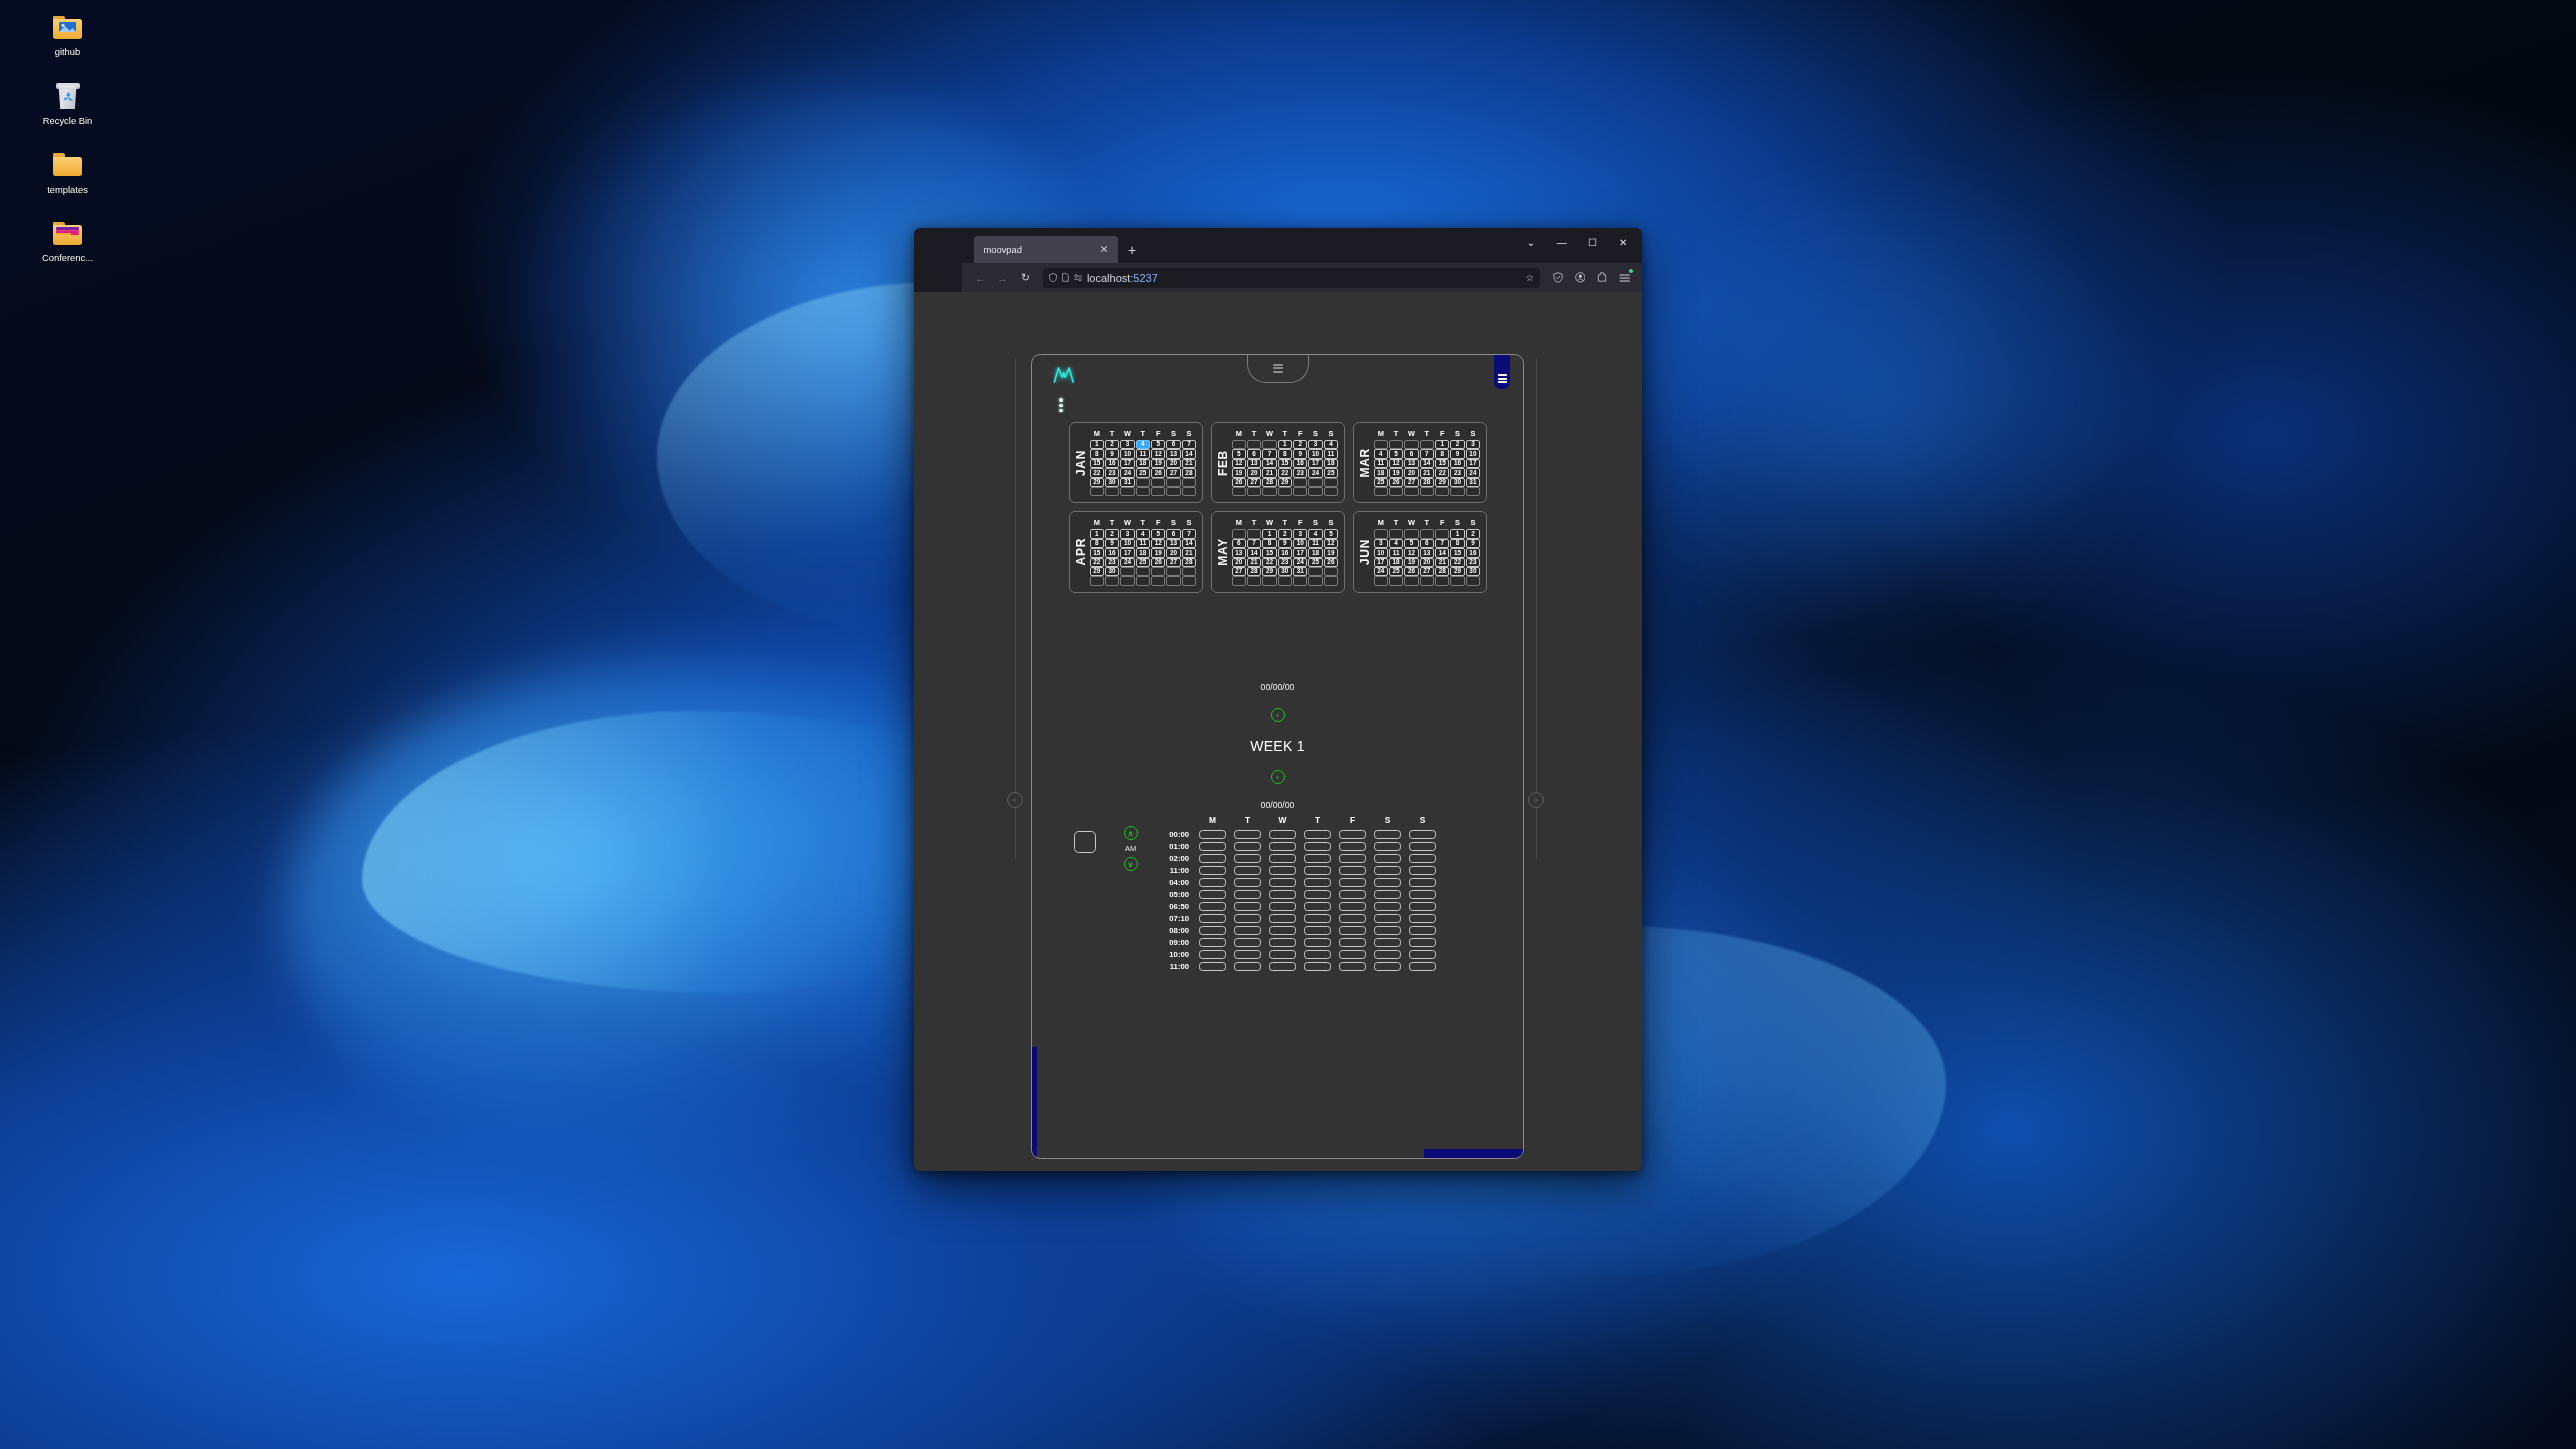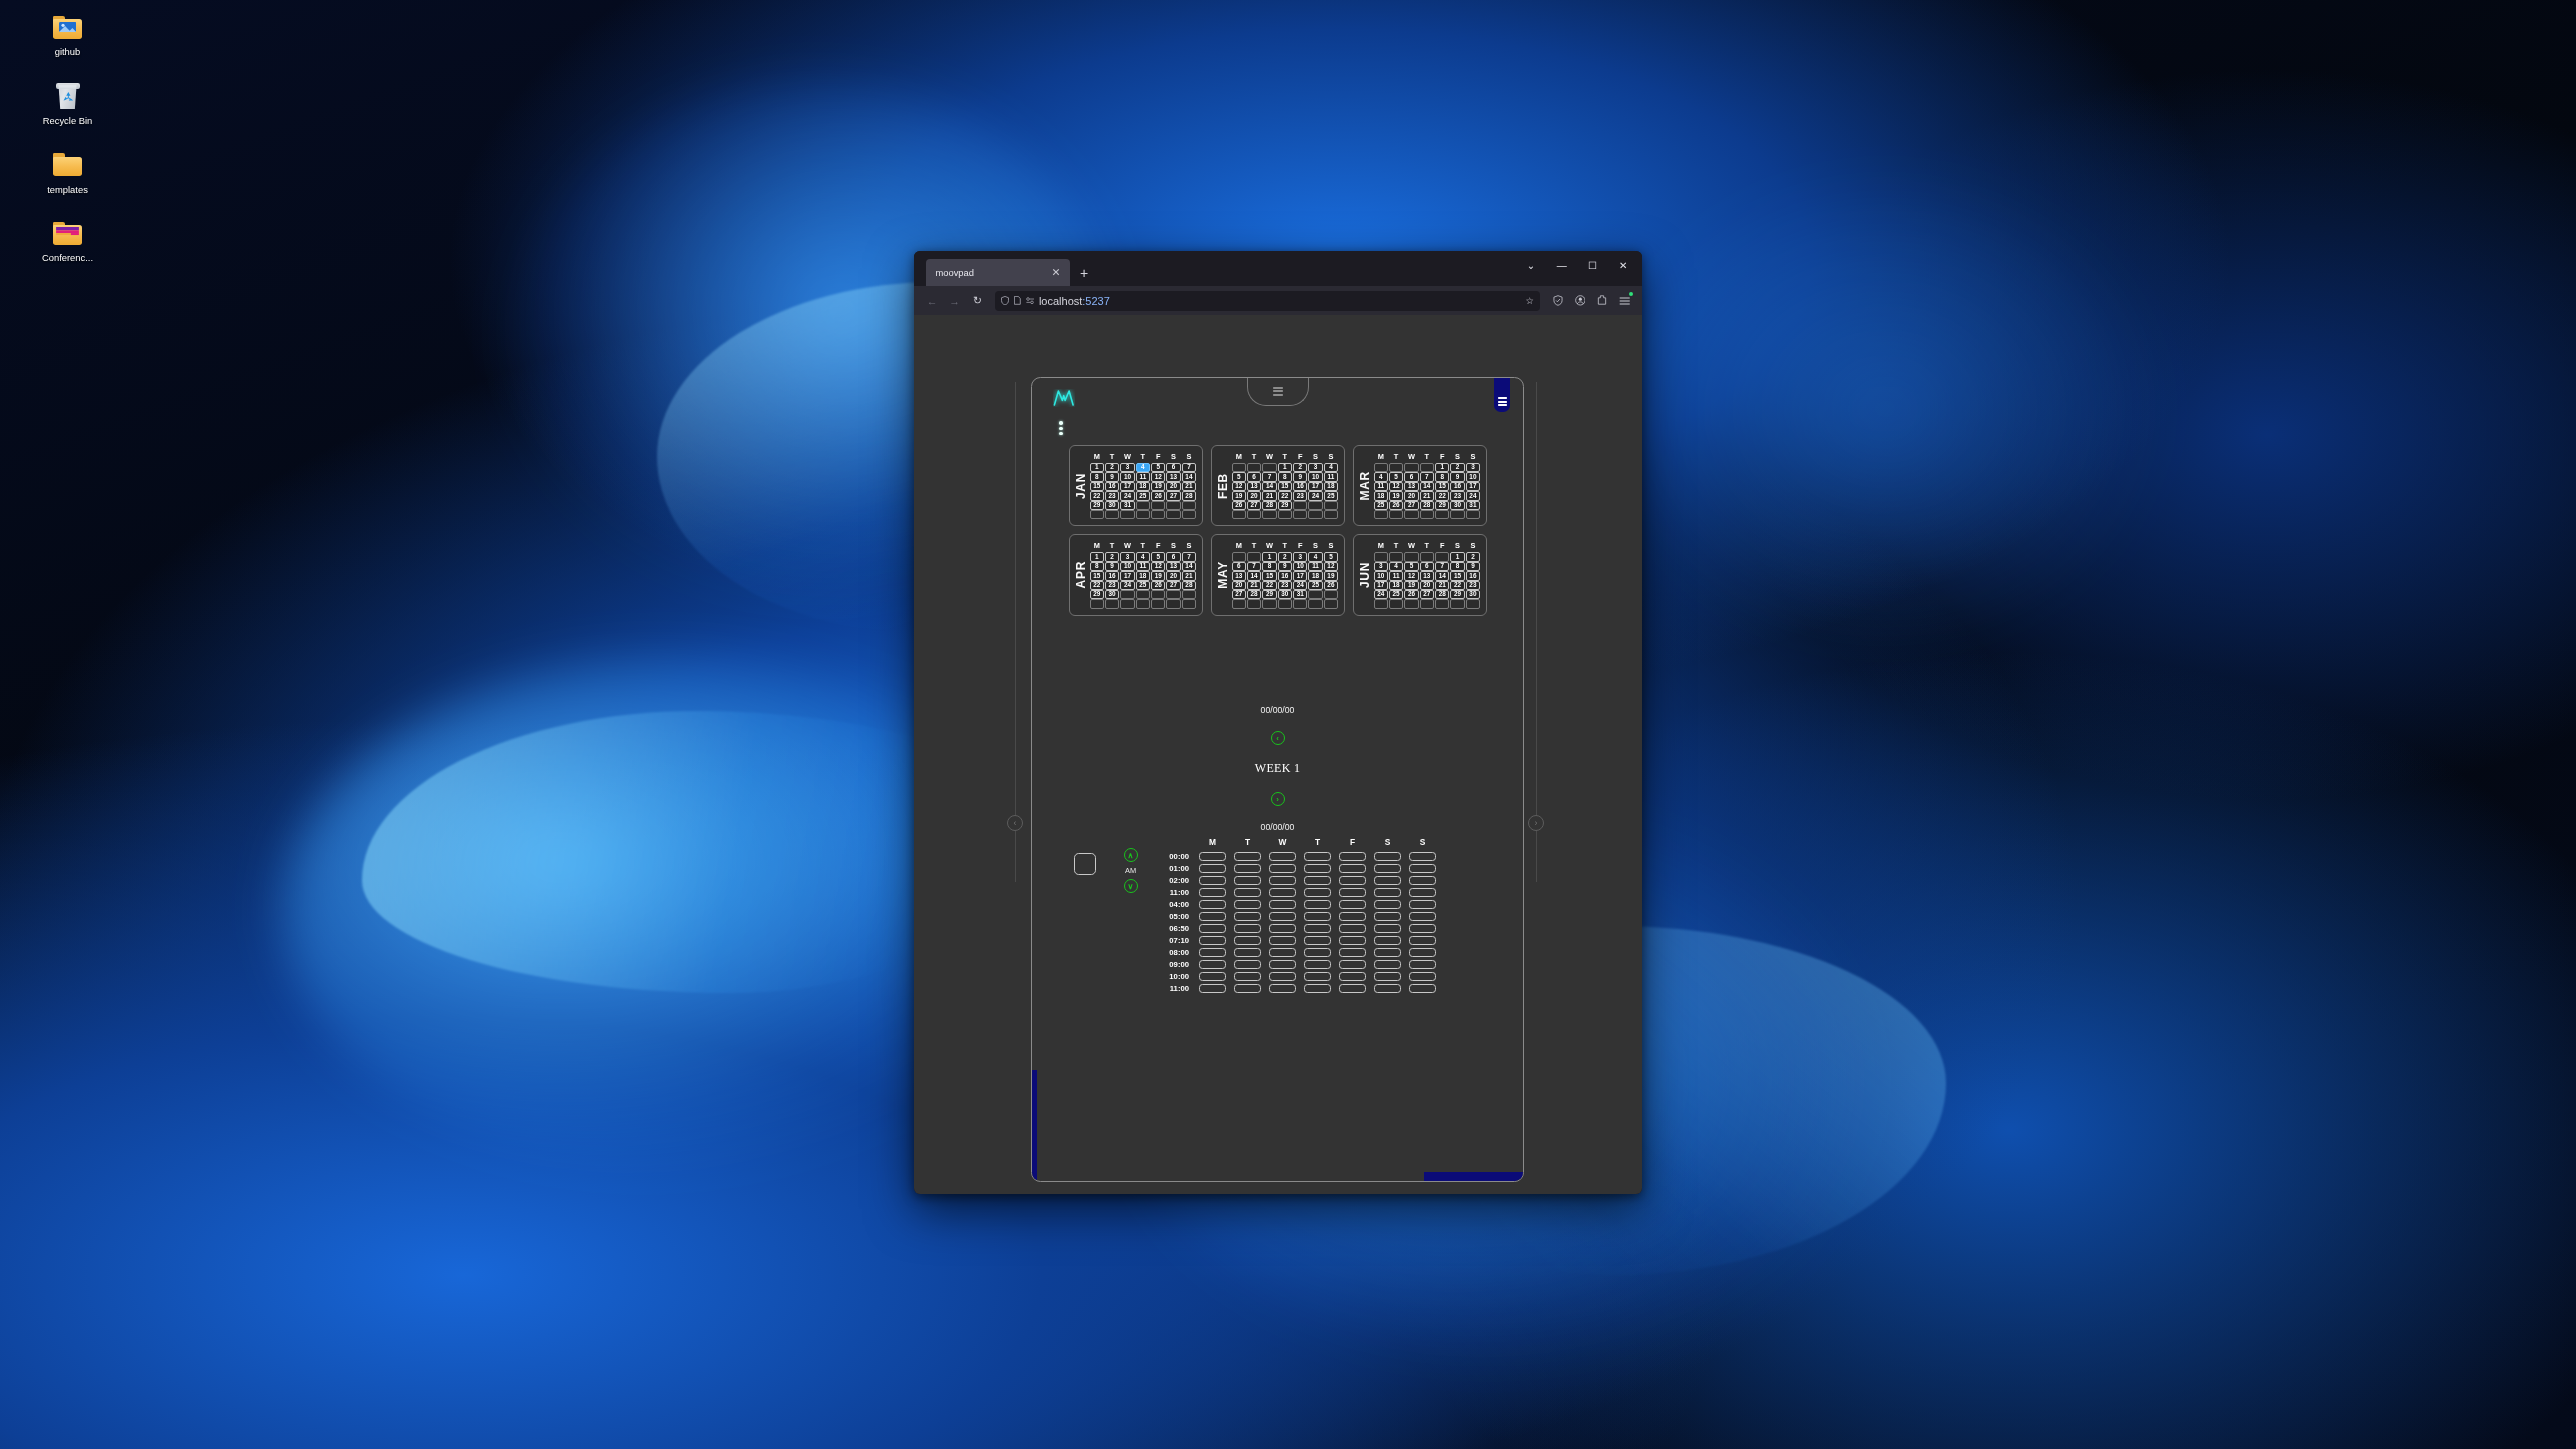--- a/index.html
+++ b/index.html
@@ -71,26 +71,27 @@
   }
   .bin .lid {
     position:absolute; left:0px; top:0px; width:24px; height:6px;
     background:linear-gradient(180deg,#f7fafc,#d2d8df);
     border-radius:2px; opacity:.9;
   }
 
   
   #browser-window {
     position:absolute;
-    left:914px; top:251px; width:728px; height:943px;
+    left:914px; top:228px; width:728px; height:943px;
     background:#1c1b22;
     border-radius:6px;
     box-shadow:0 16px 47px rgba(0,0,0,.62), 0 2.7px 10.7px rgba(0,0,0,.5);
     overflow:hidden;
     z-index:5;
+    padding-left:48px;
   }
   
   #tab-strip {
     height:35px; background:#1c1b22; display:flex; align-items:flex-end;
     padding:0 5.4px 0 12px; position:relative;
   }
   #browser-tab {
     display:flex; align-items:center; gap:5.4px;
     height:27px; min-width:144px; padding:0 6.7px 0 9.4px;
     background:#42414d; border-radius:4px 4px 0 0;
@@ -244,21 +245,21 @@
   }
 
   
   #week-section { position:absolute; left:0; right:0; top:315px; bottom:0; }
   #week-nav {
     display:flex; align-items:center; justify-content:center; gap:16px;
     margin-top:12px;
     color:#f2f2f2; font-size:8.7px;flex-direction:column;
   }
   #week-nav .wk-date { font-size:8.7px; color:#f4f4f4; }
-  #week-nav .wk-label { font-size:12px; color:#ffffff; letter-spacing:0.3px;font-family:Liberation Serif, serif; }
+  #week-nav .wk-label { font-size:14px; color:#ffffff; letter-spacing:0.3px; }
   .circ-btn {
     width:14px; height:14px; border-radius:50%;
     border:1.2px solid #18c41c; color:#18c41c;
     display:flex; align-items:center; justify-content:center;
     font-size:8px; font-weight:bold; cursor:pointer;
   }
 
   #week-grid-wrap {
     position:relative; margin-top:5.4px; padding-left:20px;
   }

